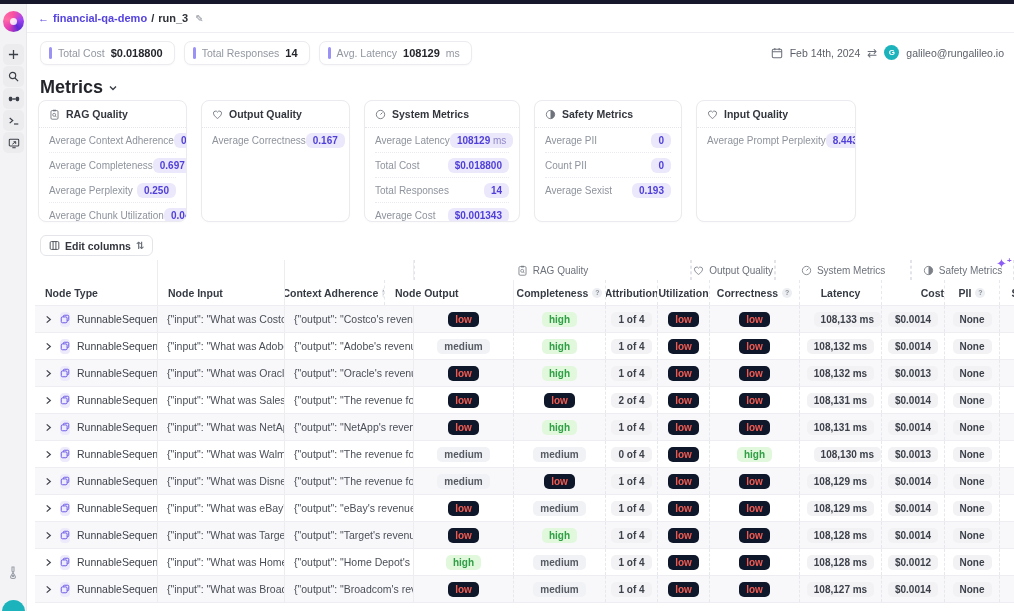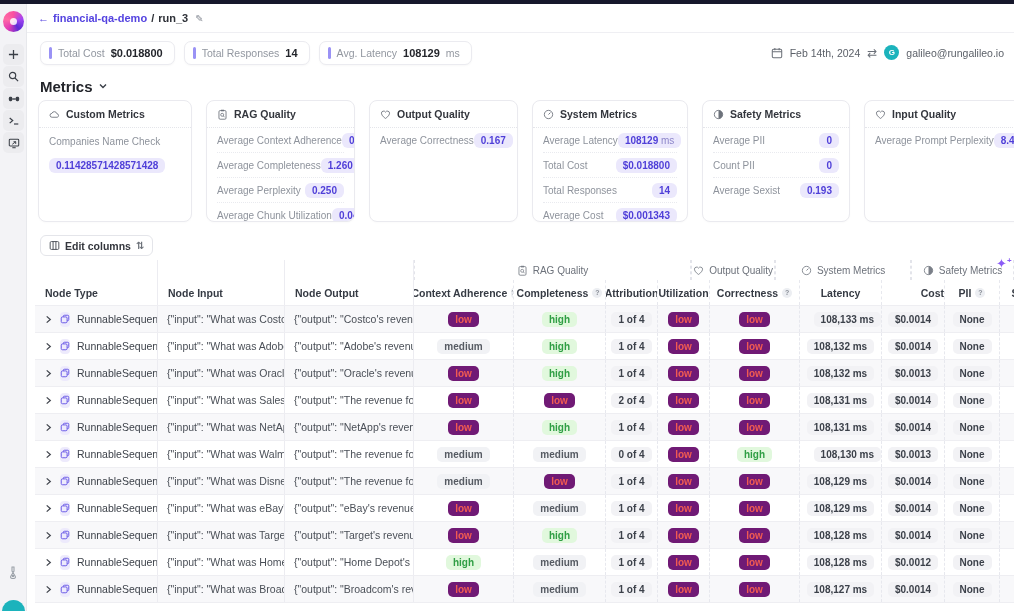--- a/index.html
+++ b/index.html
@@ -39,21 +39,21 @@
 
   
   .meta { position:absolute; right:10px; top:45px; display:flex; align-items:center; gap:7px;
     font-size:10.5px; color:#5c6169; }
   .meta .icn { color:#6b7078; display:flex; align-items:center; }
   .avatar { width:15px; height:15px; border-radius:50%; background:#1cb3bc; color:#fff; font-size:8px;
     font-weight:700; display:flex; align-items:center; justify-content:center; }
 
   
   .metrics-head { position:absolute; left:40px; top:77px; display:flex; align-items:center; gap:5px; cursor:pointer; }
-  .metrics-title { font-size:15px; font-weight:700; color:#23252b; }
+  .metrics-title { font-size:18px; font-weight:700; color:#23252b; }
   .metrics-head svg { color:#3a3f47; }
 
   
   .cards { position:absolute; left:38px; top:100px; display:flex; gap:14px; }
   .card { background:#fff; border:1px solid #eaeaef; border-radius:8px; height:122px; overflow:hidden;
     box-shadow:0 1px 2px rgba(20,20,40,.02); }
   .card-head { height:27px; display:flex; align-items:center; gap:6px; padding:0 10px;
     border-bottom:1px dotted #e4e5ea; }
   .card-head .cicon { color:#6d727b; display:flex; }
   .card-title { font-size:10.5px; font-weight:700; color:#33363d; }
@@ -98,21 +98,21 @@
   .trow { height:27px; border-top:1px solid #eeeef2; }
   .trow.stripe { background:#f8f8fa; }
   .nodetype { padding-left:9px; gap:7px; }
   .chev { color:#41454d; display:flex; }
   .node-ic { width:15px; height:15px; border-radius:4px; background:#edeafc; color:#6c5ce7;
     display:flex; align-items:center; justify-content:center; }
   .ntext { font-size:10.5px; color:#3d424a; }
   .ctext { font-size:10.5px; color:#4a4f57; padding-left:9px; }
   .ccell { justify-content:center; }
   .badge { font-size:10px; font-weight:700; border-radius:5px; padding:2px 7px; }
-  .b-low { background:#701a75; color:#f15b52; }
+  .b-low { background:#0f172a; color:#f15b52; }
   .b-high { background:#e1f8dd; color:#2f9e44; }
   .b-med { background:#f1f2f5; color:#565b63; }
   .b-gray { background:#f2f2f5; color:#3c414a; font-weight:600; }
   .bottom-spacer { height:9px; border-top:1px solid #eeeef2; }
 </style>
 </head>
 <body>
 
 <div id="frame">
   <div class="topstrip"></div>
@@ -210,51 +210,40 @@
   </div>
 
   <div class="metrics-head">
     <span class="metrics-title">Metrics</span>
     <span><svg width="10" height="10" viewBox="0 0 10 10">
           <path d="M2 3.5l3 3 3-3" stroke="currentColor" stroke-width="1.4" fill="none"></path>
         </svg></span>
   </div>
 
   <div class="cards" id="cards">
-      <div class="card" style="width: 154px;">
-        <div class="card-head">
-          <span class="cicon">
-            <svg width="11" height="11" viewBox="0 0 14 14">
-              <path d="M4 10.5a2.5 2.5 0 0 1-.3-5A3.3 3.3 0 0 1 10 6a2.3 2.3 0 0 1 .5 4.5z" stroke="currentColor" stroke-width="1.1" fill="none"></path>
-            </svg>
-          </span>
-          <span class="card-title">Custom Metrics</span>
-        </div>
-        <div class="custom-lines"><div class="custom-label">Companies Name Check</div><span class="pbadge">0.11428571428571428</span></div>
-      </div>
       <div class="card" style="width: 149px;">
         <div class="card-head">
           <span class="cicon">
             <svg width="11" height="11" viewBox="0 0 14 14">
               <rect x="2.5" y="2" width="9" height="11" rx="1.5" stroke="currentColor" stroke-width="1.1" fill="none"></rect>
               <path d="M5 1h4v2H5z" fill="currentColor"></path>
               <circle cx="6.6" cy="7.4" r="1.9" stroke="currentColor" stroke-width="1" fill="none"></circle>
               <path d="M8 8.8l1.7 1.7" stroke="currentColor" stroke-width="1"></path>
             </svg>
           </span>
           <span class="card-title">RAG Quality</span>
         </div>
         <div class="card-body">
           <div class="mrow">
             <span class="mlabel">Average Context Adherence</span>
             <span class="pbadge"><span>0.405</span></span>
           </div>
           <div class="mrow">
             <span class="mlabel">Average Completeness</span>
-            <span class="pbadge"><span>1.260</span></span>
+            <span class="pbadge"><span>0.697</span></span>
           </div>
           <div class="mrow">
             <span class="mlabel">Average Perplexity</span>
             <span class="pbadge"><span>0.250</span></span>
           </div>
           <div class="mrow">
             <span class="mlabel">Average Chunk Utilization</span>
             <span class="pbadge"><span>0.046</span></span>
           </div>
         </div>
@@ -403,27 +392,27 @@
           <span>Safety Metrics</span>
         </div>
       </div>
       <div class="hrow chrow">
         <div class="cell chcell left b-solid" style="width: 123px;">
           <span>Node Type</span>
         </div>
         <div class="cell chcell left b-solid" style="width: 127px;">
           <span>Node Input</span>
         </div>
-        <div class="cell chcell left b-solid" style="width: 129px;">
-          <span>Node Output</span>
-        </div>
         <div class="cell chcell b-dash" style="width: 100px;">
           <span>Context Adherence</span>
           <span class="info-dot">?</span>
         </div>
+        <div class="cell chcell left b-solid" style="width: 129px;">
+          <span>Node Output</span>
+        </div>
         <div class="cell chcell b-dash" style="width: 92px;">
           <span>Completeness</span>
           <span class="info-dot">?</span>
         </div>
         <div class="cell chcell b-dash" style="width: 52px;">
           <span>Attribution</span>
         </div>
         <div class="cell chcell b-dash" style="width: 52px;">
           <span>Utilization</span>
         </div>

